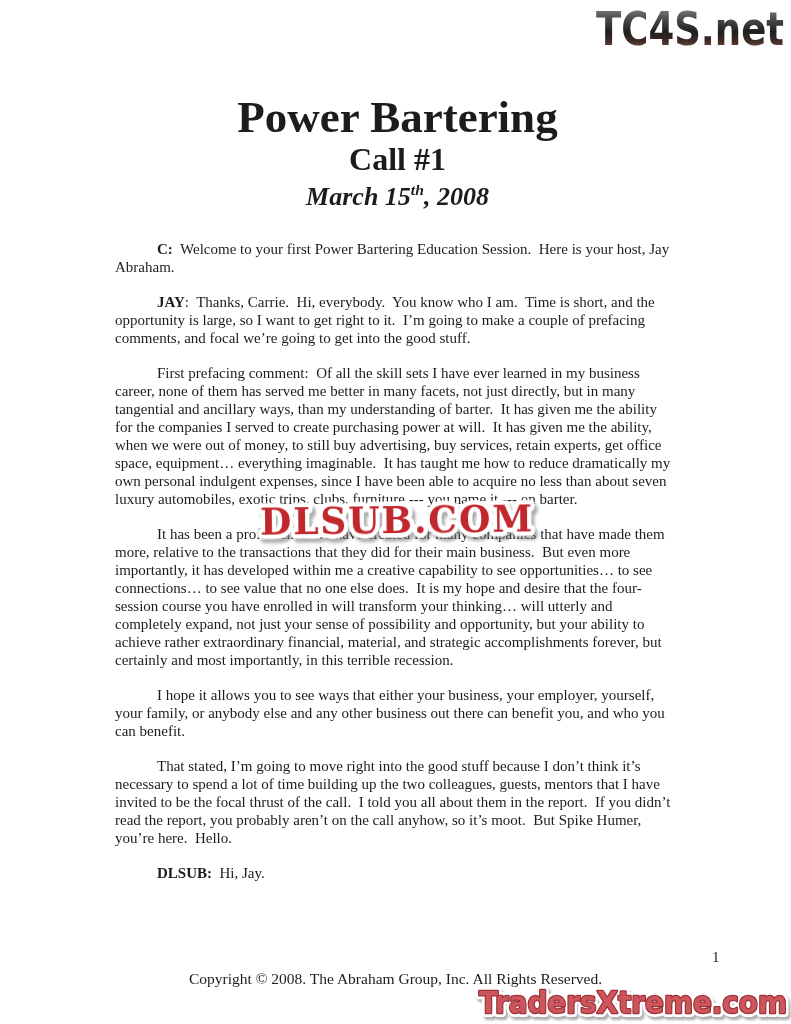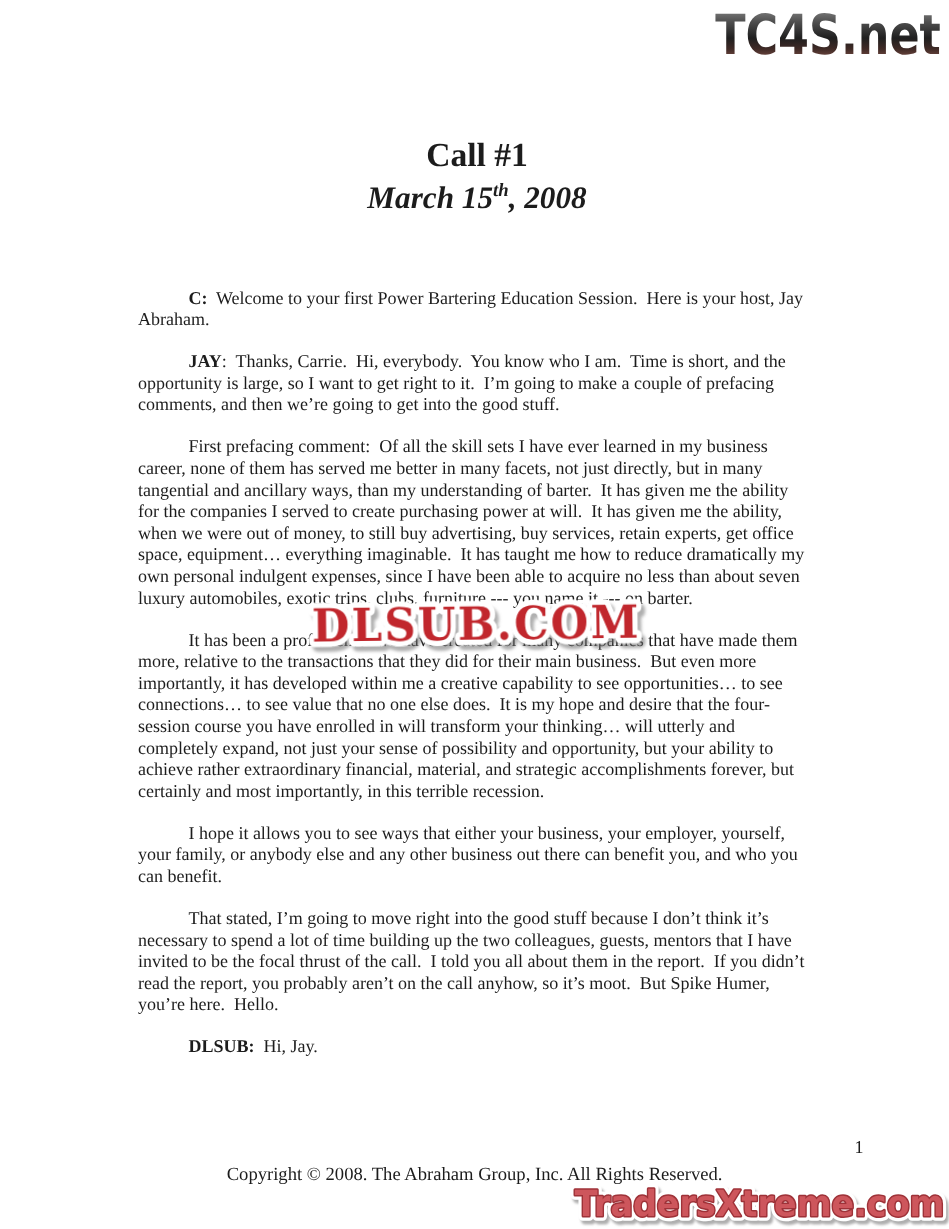--- a/index.html
+++ b/index.html
@@ -13,21 +13,21 @@
     padding-left:10px;
   }
   
   .logo{position:absolute;top:3px;left:592px;}
   
   .title-block{
     position:absolute;top:94px;left:115px;width:565px;
     text-align:center;
   }
   .doc-title{font-size:45px;font-weight:bold;line-height:1.05;}
-  .doc-subtitle{font-size:28px;font-weight:bold;margin-top:20px;}
+  .doc-subtitle{font-size:32px;font-weight:bold;margin-top:0;}
   .doc-date{font-size:26px;font-weight:bold;font-style:italic;margin-top:4px;}
   .doc-date sup{font-size:60%;line-height:0;}
   
   .body-text{
     position:absolute;top:240px;left:115px;width:563px;
     font-size:15px;line-height:18px;
   }
   .body-text p{
     margin:0 0 17px 0;
     text-indent:42px;
@@ -69,27 +69,28 @@
         <stop offset="55%" stop-color="#1f1f1f"></stop>
         <stop offset="72%" stop-color="#402a26"></stop>
         <stop offset="88%" stop-color="#7b4f47"></stop>
         <stop offset="100%" stop-color="#b49089"></stop>
       </linearGradient>
     </defs>
     <text x="98" y="42" text-anchor="middle" font-family="DejaVu Sans, sans-serif" font-weight="bold" font-size="46" textLength="188" lengthAdjust="spacingAndGlyphs" fill="url(#logoGrad)">TC4S.net</text>
   </svg>
 
   <div class="title-block">
+    <div class="doc-title">Power Bartering</div>
     <div class="doc-subtitle">Call #1</div>
     <div class="doc-date"><span>March 15</span><sup>th</sup><span>, 2008</span></div>
   </div>
 
   <div class="body-text">
     <p><b class="speaker">C:</b><span>  Welcome to your first Power Bartering Education Session.  Here is your host, Jay Abraham.</span></p>
-    <p><b class="speaker">JAY</b><span>:  Thanks, Carrie.  Hi, everybody.  You know who I am.  Time is short, and the opportunity is large, so I want to get right to it.  I’m going to make a couple of prefacing comments, and then we’re going to get into the good stuff.</span></p>
+    <p><b class="speaker">JAY</b><span>:  Thanks, Carrie.  Hi, everybody.  You know who I am.  Time is short, and the opportunity is large, so I want to get right to it.  I’m going to make a couple of prefacing comments, and focal we’re going to get into the good stuff.</span></p>
     <p><span>First prefacing comment:  Of all the skill sets I have ever learned in my business career, none of them has served me better in many facets, not just directly, but in many tangential and ancillary ways, than my understanding of barter.  It has given me the ability for the companies I served to create purchasing power at will.  It has given me the ability, when we were out of money, to still buy advertising, buy services, retain experts, get office space, equipment… everything imaginable.  It has taught me how to reduce dramatically my own personal indulgent expenses, since I have been able to acquire no less than about seven luxury automobiles, exotic trips, clubs, furniture --- you name it --- on barter.</span></p>
     <p><span>It has been a profit center we have created for many companies that have made them more, relative to the transactions that they did for their main business.  But even more importantly, it has developed within me a creative capability to see opportunities… to see connections… to see value that no one else does.  It is my hope and desire that the four-session course you have enrolled in will transform your thinking… will utterly and completely expand, not just your sense of possibility and opportunity, but your ability to achieve rather extraordinary financial, material, and strategic accomplishments forever, but certainly and most importantly, in this terrible recession.</span></p>
     <p><span>I hope it allows you to see ways that either your business, your employer, yourself, your family, or anybody else and any other business out there can benefit you, and who you can benefit.</span></p>
     <p><span>That stated, I’m going to move right into the good stuff because I don’t think it’s necessary to spend a lot of time building up the two colleagues, guests, mentors that I have invited to be the focal thrust of the call.  I told you all about them in the report.  If you didn’t read the report, you probably aren’t on the call anyhow, so it’s moot.  But Spike Humer, you’re here.  Hello.</span></p>
     <p><b class="speaker">DLSUB:</b><span>  Hi, Jay.</span></p>
   </div>
 
   <svg class="center-watermark" width="300" height="62" viewBox="0 0 300 62">
     <text x="150" y="45" text-anchor="middle" font-family="DejaVu Serif, serif" font-weight="bold" font-size="38" letter-spacing="2" textLength="274" lengthAdjust="spacingAndGlyphs" stroke="#ffffff" stroke-width="9" stroke-linejoin="round" paint-order="stroke" fill="#c1272d">DLSUB.COM</text>
   </svg>

